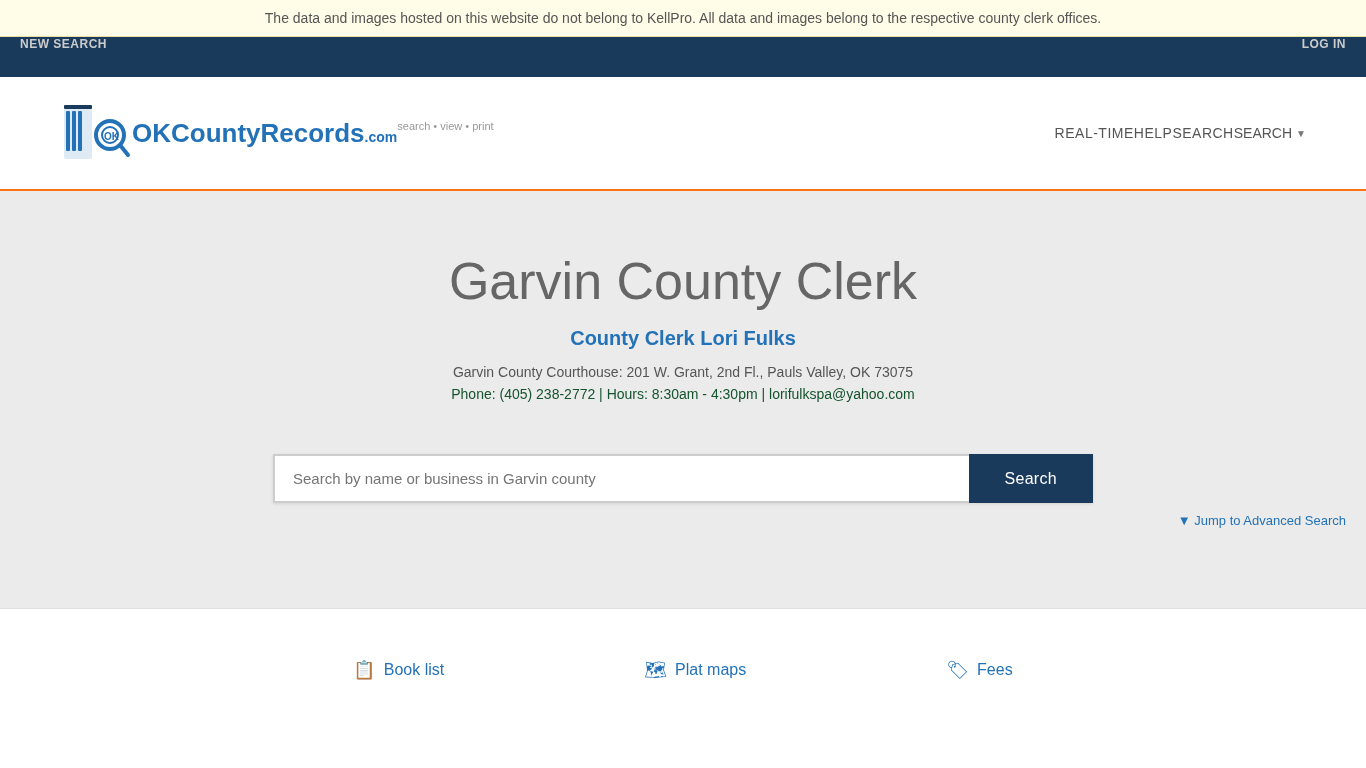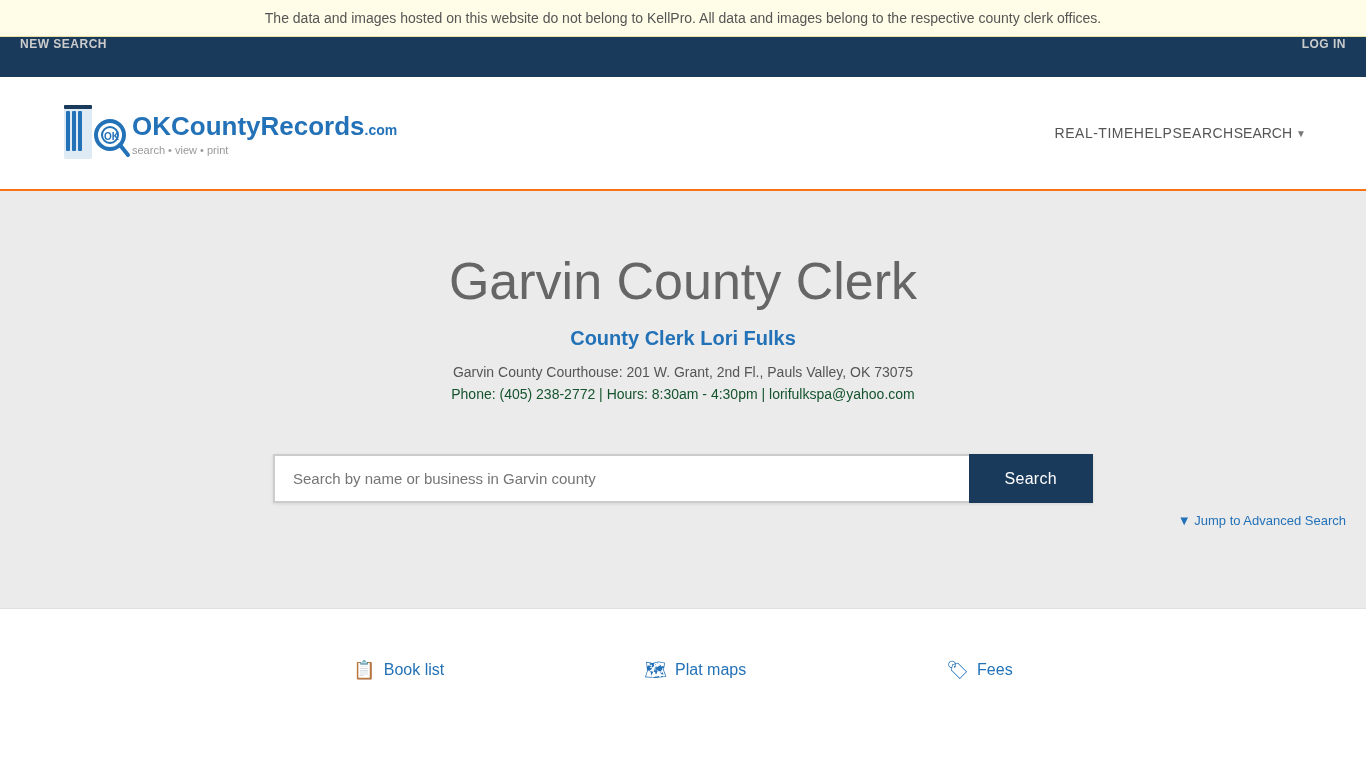--- a/index.html
+++ b/index.html
@@ -37,21 +37,21 @@
     .header {
       background: #fff;
       display: flex;
       justify-content: space-between;
       align-items: center;
       padding: 20px 60px;
       border-bottom: 2px solid #f97316;
     }
     .logo-text-area {
       display: flex;
-      flex-direction: column;
+      flex-direction: row;
       justify-content: space-between;
     }
     .main-nav {
       display: flex;
       align-items: center;
     }
     .main-nav a {
       color: #555;
       text-decoration: none;
       font-size: 14px;

